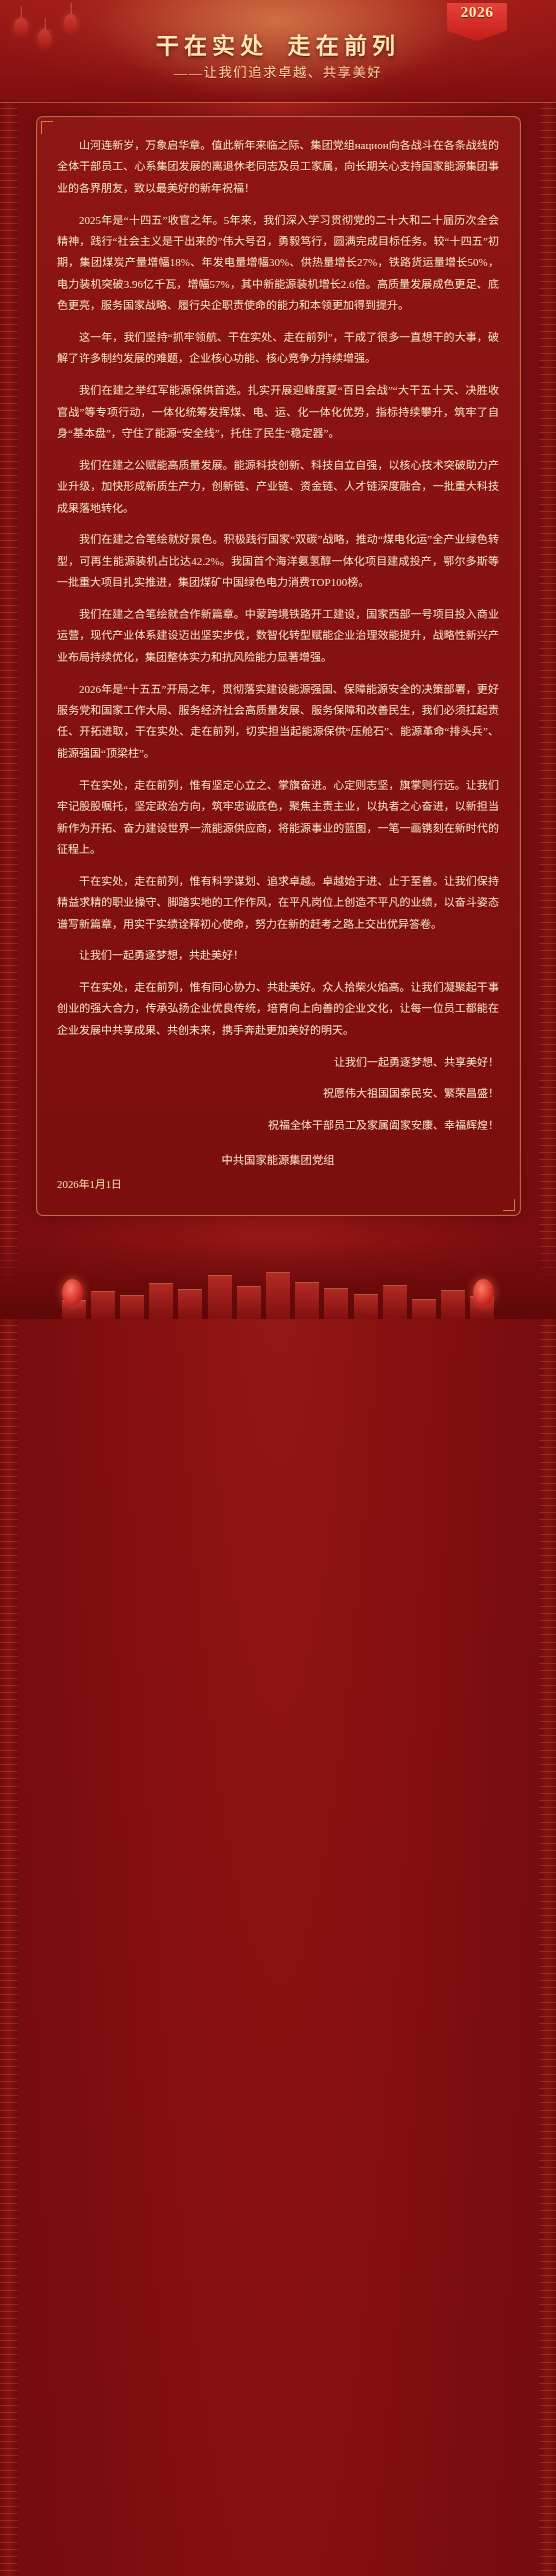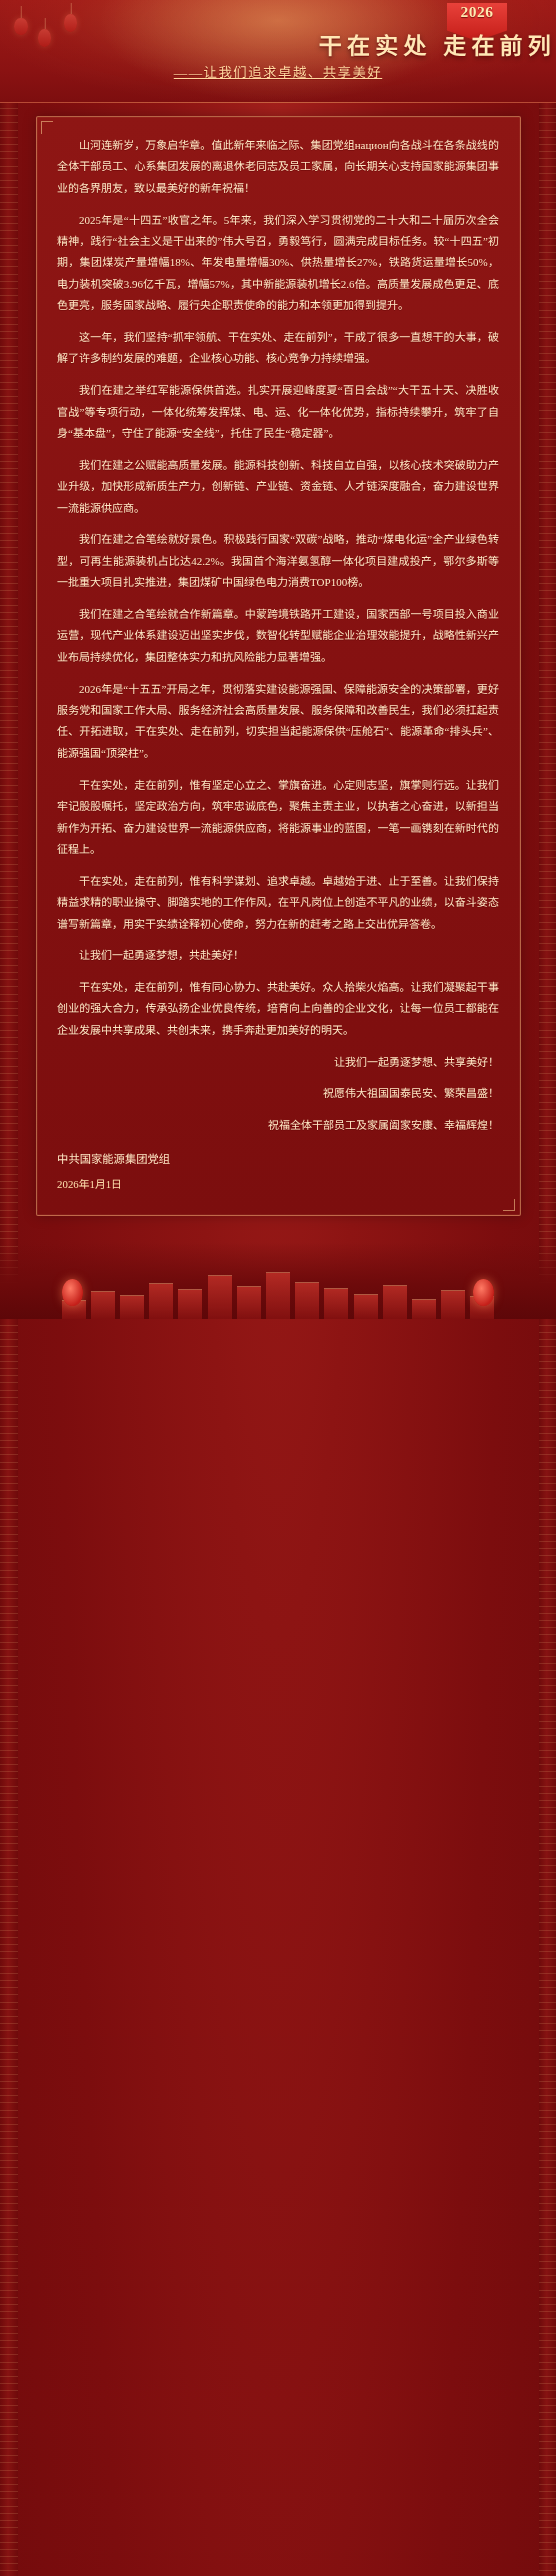--- a/index.html
+++ b/index.html
@@ -63,38 +63,37 @@
     color: #ffe9b0;
     font-size: 15.5px;
     font-weight: bold;
     letter-spacing: 0.5px;
     text-shadow: 0 0.5px 1px rgba(80,0,0,.7);
     font-family: "Liberation Serif", "DejaVu Serif", serif;
   }
   .title-main {
     position: absolute;
     left: 0; right: 0; top: 27px;
-    text-align: right;
+    text-align: center;
     color: #ffe7b5;
     font-size: 23px;
     font-weight: bold;
     letter-spacing: 5.2px;
     text-shadow: 0 1px 0 #7a0c0b, 0 1.5px 5.2px rgba(0,0,0,.45);
-    font-family: Liberation Sans, sans-serif;
+    font-family: Liberation Mono, monospace;
   }
   .title-sub {
     position: absolute;
     left: 0; right: 0; top: 61px;
     text-align: center;
     color: #ffd9a0;
     font-size: 13.4px;
     letter-spacing: 1.5px;
     font-family: "Liberation Serif", "DejaVu Serif", serif;
     text-shadow: 0 0.5px 0 #7a0c0b;
-    text-decoration: underline;
   }
   .hdr-lanterns {
     position: absolute; top: 0; left: 0; width: 108px; height: 62px;
     opacity: .55;
   }
   .hdr-lanterns .lan {
     position: absolute; width: 13.4px; height: 17.5px; border-radius: 50%;
     background: linear-gradient(180deg,#ef5a4c,#c5201a);
     box-shadow: 0 0 6.2px rgba(255,140,90,.5);
   }
@@ -108,21 +107,21 @@
     position: relative;
     margin: 0 auto;
     width: 520px;
     padding: 0 0 20.6px 0;
   }
   .card {
     position: relative;
     margin: 13.4px 17.5px 0 17.5px;
     background: linear-gradient(180deg, #8e1614 0%, #851111 50%, #7c0e0e 100%);
     border: 1px solid rgba(255,209,140,0.45);
-    border-radius: 2px;
+    border-radius: 7px;
     padding: 17.5px 20.6px 24px 20.6px;
     box-shadow: inset 0 0 0 0.5px rgba(255,220,160,0.12), 0 0 12.4px rgba(0,0,0,.25);
   }
   .card::before, .card::after {
     content: "";
     position: absolute;
     width: 11.3px; height: 11.3px;
     border: 1px solid rgba(255,214,150,0.55);
   }
   .card::before { left: 4.1px; top: 4.1px; border-right: none; border-bottom: none; }
@@ -137,22 +136,23 @@
     text-indent: 2em;
     font-family: "Liberation Serif", "DejaVu Serif", serif;
     text-shadow: 0 0.5px 0.5px rgba(90,0,0,.45);
   }
   p.para.center { text-indent: 0; text-align: right; }
   p.sign {
     color: #ffe9c6;
     font-size: 11.3px;
     line-height: 1.9;
     margin: 13.4px 0 0 0;
+    text-align: center;
     text-indent: 0;
-    font-family: Liberation Mono, monospace;
+    font-family: Liberation Sans, sans-serif;
   }
   p.date {
     color: #ffe0ae;
     font-size: 10.8px;
     margin: 4.1px 0 0 0;
     text-align: left;
     text-indent: 0;
     font-family: "Liberation Serif", "DejaVu Serif", serif;
   }
 
@@ -208,21 +208,21 @@
   <div class="title-sub">——让我们追求卓越、共享美好</div>
 </div>
 
 <div class="page">
   <div class="card">
     <div id="paragraphs">
         <p class="para">山河连新岁，万象启华章。值此新年来临之际、集团党组национ向各战斗在各条战线的全体干部员工、心系集团发展的离退休老同志及员工家属，向长期关心支持国家能源集团事业的各界朋友，致以最美好的新年祝福！</p>
         <p class="para">2025年是“十四五”收官之年。5年来，我们深入学习贯彻党的二十大和二十届历次全会精神，践行“社会主义是干出来的”伟大号召，勇毅笃行，圆满完成目标任务。较“十四五”初期，集团煤炭产量增幅18%、年发电量增幅30%、供热量增长27%，铁路货运量增长50%，电力装机突破3.96亿千瓦，增幅57%，其中新能源装机增长2.6倍。高质量发展成色更足、底色更亮，服务国家战略、履行央企职责使命的能力和本领更加得到提升。</p>
         <p class="para">这一年，我们坚持“抓牢领航、干在实处、走在前列”，干成了很多一直想干的大事，破解了许多制约发展的难题，企业核心功能、核心竞争力持续增强。</p>
         <p class="para">我们在建之举红军能源保供首选。扎实开展迎峰度夏“百日会战”“大干五十天、决胜收官战”等专项行动，一体化统筹发挥煤、电、运、化一体化优势，指标持续攀升，筑牢了自身“基本盘”，守住了能源“安全线”，托住了民生“稳定器”。</p>
-        <p class="para">我们在建之公赋能高质量发展。能源科技创新、科技自立自强，以核心技术突破助力产业升级，加快形成新质生产力，创新链、产业链、资金链、人才链深度融合，奋力建设世界一流能源供应商。</p>
+        <p class="para">我们在建之公赋能高质量发展。能源科技创新、科技自立自强，以核心技术突破助力产业升级，加快形成新质生产力，创新链、产业链、资金链、人才链深度融合，一批重大科技成果落地转化。</p>
         <p class="para">我们在建之合笔绘就好景色。积极践行国家“双碳”战略，推动“煤电化运”全产业绿色转型，可再生能源装机占比达42.2%。我国首个海洋氨氢醇一体化项目建成投产，鄂尔多斯等一批重大项目扎实推进，集团煤矿中国绿色电力消费TOP100榜。</p>
         <p class="para">我们在建之合笔绘就合作新篇章。中蒙跨境铁路开工建设，国家西部一号项目投入商业运营，现代产业体系建设迈出坚实步伐，数智化转型赋能企业治理效能提升，战略性新兴产业布局持续优化，集团整体实力和抗风险能力显著增强。</p>
         <p class="para">2026年是“十五五”开局之年，贯彻落实建设能源强国、保障能源安全的决策部署，更好服务党和国家工作大局、服务经济社会高质量发展、服务保障和改善民生，我们必须扛起责任、开拓进取，干在实处、走在前列，切实担当起能源保供“压舱石”、能源革命“排头兵”、能源强国“顶梁柱”。</p>
         <p class="para">干在实处，走在前列，惟有坚定心立之、掌旗奋进。心定则志坚，旗掌则行远。让我们牢记股股嘱托，坚定政治方向，筑牢忠诚底色，聚焦主责主业，以执者之心奋进，以新担当新作为开拓、奋力建设世界一流能源供应商，将能源事业的蓝图，一笔一画镌刻在新时代的征程上。</p>
         <p class="para">干在实处，走在前列，惟有科学谋划、追求卓越。卓越始于进、止于至善。让我们保持精益求精的职业操守、脚踏实地的工作作风，在平凡岗位上创造不平凡的业绩，以奋斗姿态谱写新篇章，用实干实绩诠释初心使命，努力在新的赶考之路上交出优异答卷。</p>
         <p class="para">让我们一起勇逐梦想，共赴美好！</p>
         <p class="para">干在实处，走在前列，惟有同心协力、共赴美好。众人拾柴火焰高。让我们凝聚起干事创业的强大合力，传承弘扬企业优良传统，培育向上向善的企业文化，让每一位员工都能在企业发展中共享成果、共创未来，携手奔赴更加美好的明天。</p>
       </div>
     <div id="closing">
         <p class="para center">让我们一起勇逐梦想、共享美好！</p>

